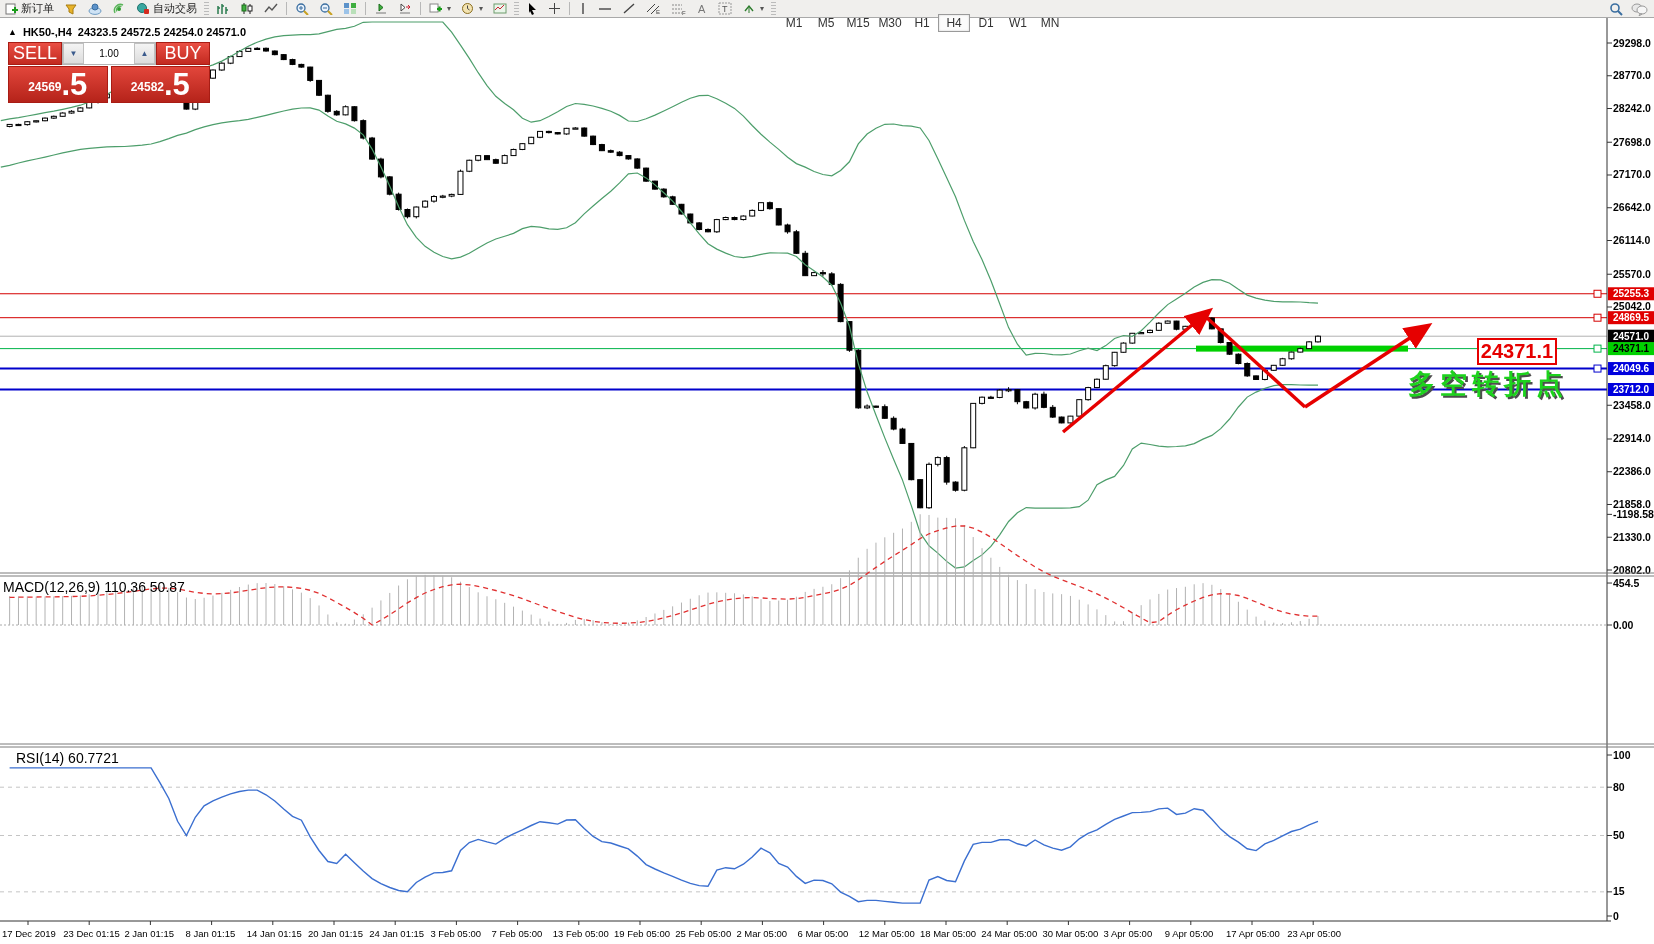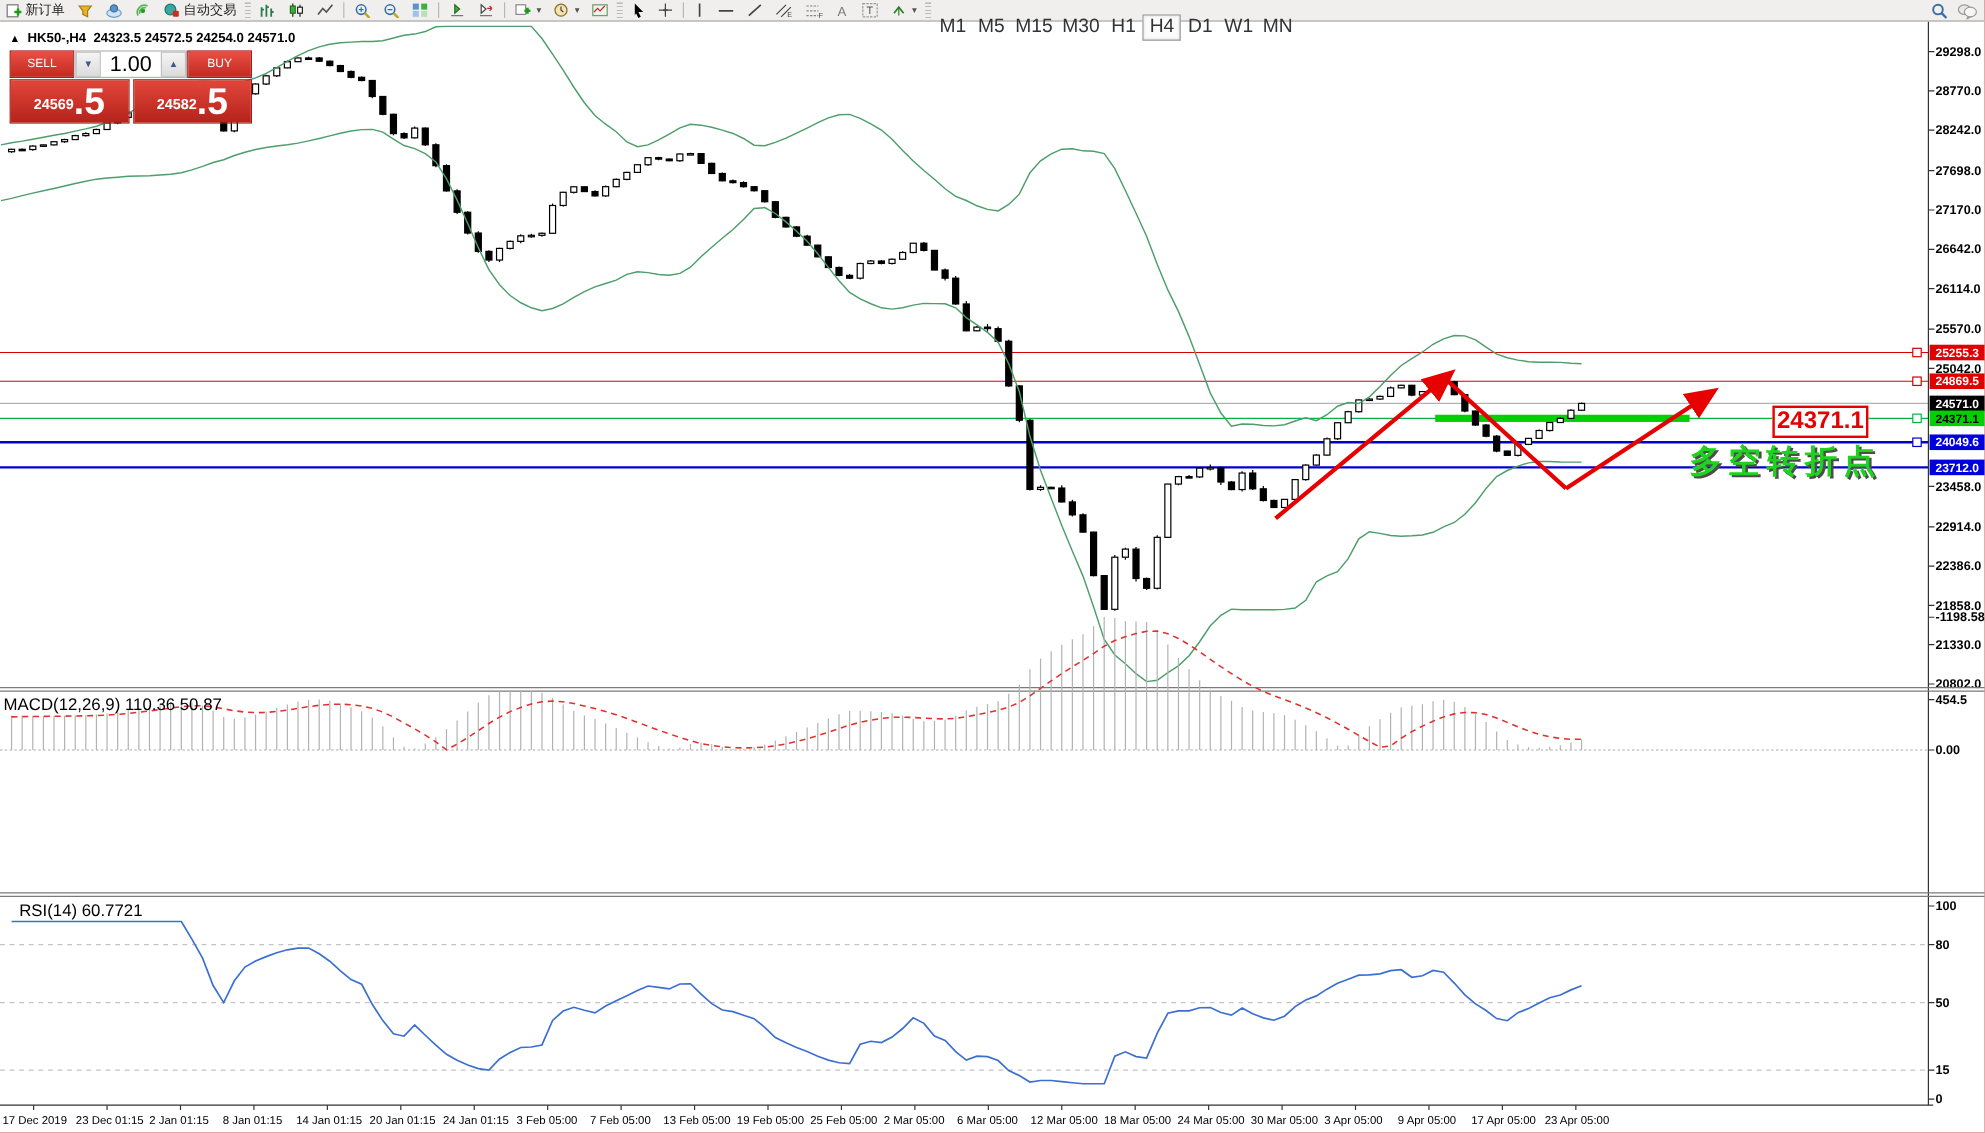--- a/index.html
+++ b/index.html
@@ -7,34 +7,34 @@
   
   .toolbar{position:absolute;top:0;left:0;width:1654px;height:17px;background:#f0efed;
     border-bottom:1px solid #a9a9a9;display:flex;align-items:center;z-index:10;font-size:11px;color:#222;}
   .tb-btn{display:flex;align-items:center;gap:3px;height:15px;padding:0 4px;border:1px solid transparent;
     background:transparent;font-size:11px;color:#222;cursor:default;white-space:nowrap;}
   .tb-btn svg{display:block;}
   .tb-sep{width:1px;height:13px;background:#b8b8b8;margin:0 3px;}
   .tb-grip{width:5px;height:13px;margin:0 2px;background:repeating-linear-gradient(0deg,#bbb 0 1px,transparent 1px 3px);}
   .caret{font-size:8px;color:#555;margin-left:1px;}
   .tf-group{display:flex;align-items:center;}
-  .tf-btn{min-width:24px;text-align:center;font-size:16px;color:#333;padding:1px 3px;border:1px solid transparent;margin-top:28px;}
+  .tf-btn{min-width:24px;text-align:center;font-size:12px;color:#333;padding:1px 3px;border:1px solid transparent;margin-top:28px;}
   .tf-btn.active{background:#fbfbfb;border:1px solid #9a9a9a;box-shadow:inset 0 0 2px #ccc;}
   .tb-right{margin-left:auto;display:flex;align-items:center;padding-right:6px;gap:8px;}
   
   .ohlc-header{position:absolute;left:8px;top:26px;z-index:6;font-size:11px;font-weight:bold;color:#000;display:flex;gap:6px;align-items:center;}
   .ohlc-header .tri{font-size:9px;}
   .widget{position:absolute;left:8px;top:42px;width:202px;z-index:6;font-family:"Liberation Sans",sans-serif;}
   .w-row1{display:flex;height:23px;}
-  .w-sell,.w-buy{width:52px;background:linear-gradient(#ea4f44,#c22a20);color:#fff;font-size:10px;
+  .w-sell,.w-buy{width:52px;background:linear-gradient(#ea4f44,#c22a20);color:#fff;font-size:18px;
     display:flex;align-items:center;justify-content:center;border:1px solid #a81c14;}
   .w-vol{flex:1;display:flex;background:#fff;border:1px solid #b5b5b5;}
   .w-spin{width:19px;background:linear-gradient(#f4f4f4,#dcdcdc);color:#3a5a8c;font-size:8px;
     display:flex;align-items:center;justify-content:center;border:1px solid #c0c0c0;}
-  .w-volval{flex:1;display:flex;align-items:center;justify-content:center;font-size:18px;color:#000;}
+  .w-volval{flex:1;display:flex;align-items:center;justify-content:center;font-size:10px;color:#000;}
   .w-row2{display:flex;gap:3px;margin-top:1px;height:37px;}
   .w-price{flex:1;background:linear-gradient(#e2463b,#b5231a);color:#fff;display:flex;align-items:flex-end;
     justify-content:center;border:1px solid #a81c14;padding-bottom:2px;}
   .w-price .main{font-size:12px;font-weight:bold;line-height:26px;}
   .w-price .big{font-size:31px;font-weight:bold;line-height:30px;}
   .macd-label,.rsi-label{position:absolute;left:3px;z-index:6;font-size:14px;color:#000;}
   .macd-label{top:579px;}
   .rsi-label{top:750px;padding-left:13px;}
   .callout{position:absolute;left:1477px;top:338px;width:76px;height:23px;z-index:7;background:#fff;
     border:2px solid #e60000;color:#e60000;font-size:20px;font-weight:bold;text-align:center;line-height:22px;}

